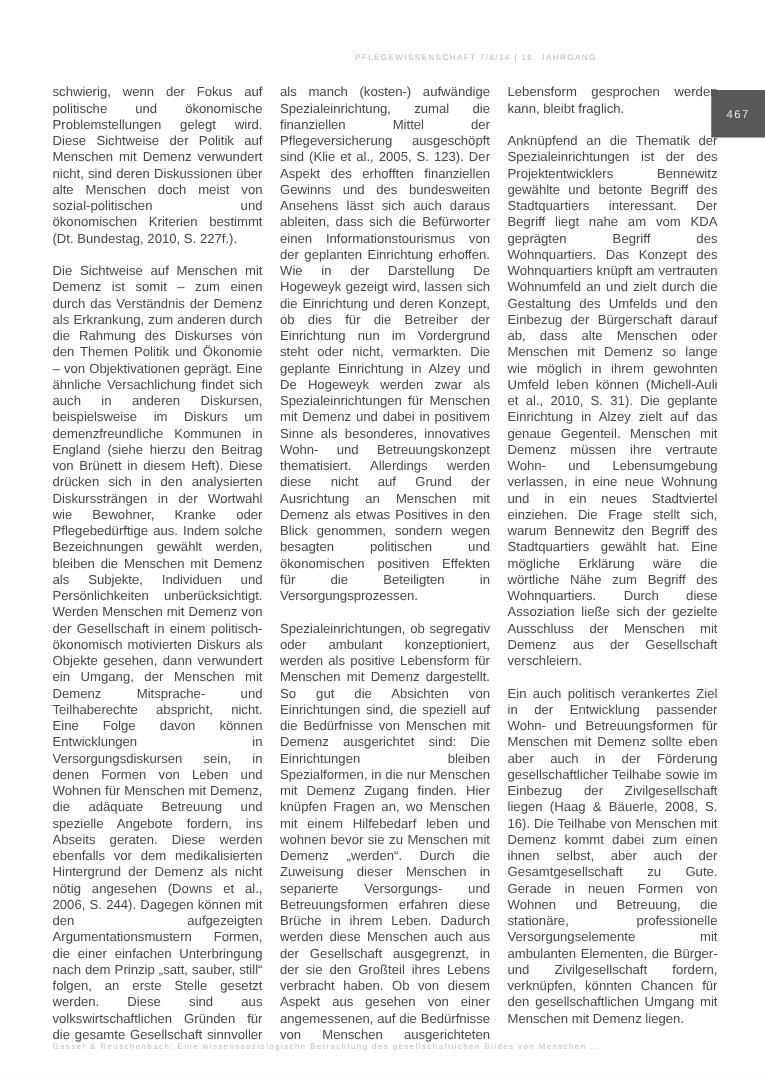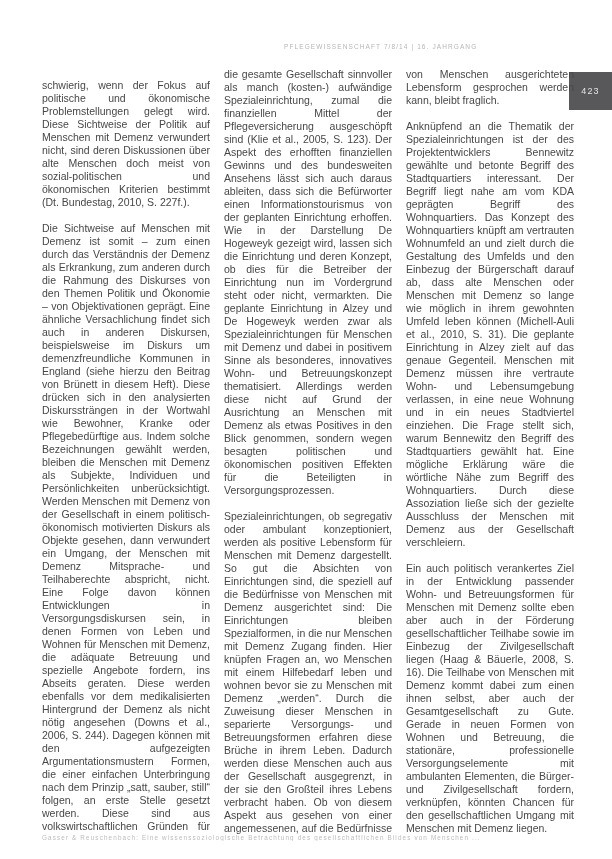--- a/index.html
+++ b/index.html
@@ -47,42 +47,42 @@
     column-gap: 14px;
     column-fill: auto;
     overflow: hidden;
     text-align: justify;
     font-size: 10.5px;
     line-height: 13px;
     color: #474747;
     hyphens: auto;
     -webkit-hyphens: auto;
   }
-  .article-text p { margin: 11px 0 13px 0; }
+  .article-text p { margin: 0 0 13px 0; }
   .page-footer {
     position: absolute;
     top: 834px;
     left: 42px;
     width: 532px;
     font-size: 6.3px;
     letter-spacing: 1.15px;
     color: #bcbcbc;
     white-space: nowrap;
     overflow: hidden;
   }
 </style>
 </head>
 <body>
 
 <div class="page">
 
   <div class="journal-header">PFLEGEWISSENSCHAFT 7/8/14 | 16. JAHRGANG</div>
 
   <div class="page-number-badge">
-    <span>423</span>
+    <span>467</span>
   </div>
 
   <div class="article-text" lang="de">
       <p>schwierig, wenn der Fokus auf politische und ökonomische Problemstellungen gelegt wird. Diese Sichtweise der Politik auf Menschen mit Demenz verwundert nicht, sind deren Diskussionen über alte Menschen doch meist von sozial-politischen und ökonomischen Kriterien bestimmt (Dt. Bundestag, 2010, S. 227f.).</p>
       <p>Die Sichtweise auf Menschen mit Demenz ist somit – zum einen durch das Verständnis der Demenz als Erkrankung, zum anderen durch die Rahmung des Diskurses von den Themen Politik und Ökonomie – von Objektivationen geprägt. Eine ähnliche Versachlichung findet sich auch in anderen Diskursen, beispielsweise im Diskurs um demenzfreundliche Kommunen in England (siehe hierzu den Beitrag von Brünett in diesem Heft). Diese drücken sich in den analysierten Diskurssträngen in der Wortwahl wie Bewohner, Kranke oder Pflegebedürftige aus. Indem solche Bezeichnungen gewählt werden, bleiben die Menschen mit Demenz als Subjekte, Individuen und Persönlichkeiten unberücksichtigt. Werden Menschen mit Demenz von der Gesellschaft in einem politisch-ökonomisch motivierten Diskurs als Objekte gesehen, dann verwundert ein Umgang, der Menschen mit Demenz Mitsprache- und Teilhaberechte abspricht, nicht. Eine Folge davon können Entwicklungen in Versorgungsdiskursen sein, in denen Formen von Leben und Wohnen für Menschen mit Demenz, die adäquate Betreuung und spezielle Angebote fordern, ins Abseits geraten. Diese werden ebenfalls vor dem medikalisierten Hintergrund der Demenz als nicht nötig angesehen (Downs et al., 2006, S. 244). Dagegen können mit den aufgezeigten Argumentationsmustern Formen, die einer einfachen Unterbringung nach dem Prinzip „satt, sauber, still“ folgen, an erste Stelle gesetzt werden. Diese sind aus volkswirtschaftlichen Gründen für die gesamte Gesellschaft sinnvoller als manch (kosten-) aufwändige Spezialeinrichtung, zumal die finanziellen Mittel der Pflegeversicherung ausgeschöpft sind (Klie et al., 2005, S. 123). Der Aspekt des erhofften finanziellen Gewinns und des bundesweiten Ansehens lässt sich auch daraus ableiten, dass sich die Befürworter einen Informationstourismus von der geplanten Einrichtung erhoffen. Wie in der Darstellung De Hogeweyk gezeigt wird, lassen sich die Einrichtung und deren Konzept, ob dies für die Betreiber der Einrichtung nun im Vordergrund steht oder nicht, vermarkten. Die geplante Einrichtung in Alzey und De Hogeweyk werden zwar als Spezialeinrichtungen für Menschen mit Demenz und dabei in positivem Sinne als besonderes, innovatives Wohn- und Betreuungskonzept thematisiert. Allerdings werden diese nicht auf Grund der Ausrichtung an Menschen mit Demenz als etwas Positives in den Blick genommen, sondern wegen besagten politischen und ökonomischen positiven Effekten für die Beteiligten in Versorgungsprozessen.</p>
       <p>Spezialeinrichtungen, ob segregativ oder ambulant konzeptioniert, werden als positive Lebensform für Menschen mit Demenz dargestellt. So gut die Absichten von Einrichtungen sind, die speziell auf die Bedürfnisse von Menschen mit Demenz ausgerichtet sind: Die Einrichtungen bleiben Spezialformen, in die nur Menschen mit Demenz Zugang finden. Hier knüpfen Fragen an, wo Menschen mit einem Hilfebedarf leben und wohnen bevor sie zu Menschen mit Demenz „werden“. Durch die Zuweisung dieser Menschen in separierte Versorgungs- und Betreuungsformen erfahren diese Brüche in ihrem Leben. Dadurch werden diese Menschen auch aus der Gesellschaft ausgegrenzt, in der sie den Großteil ihres Lebens verbracht haben. Ob von diesem Aspekt aus gesehen von einer angemessenen, auf die Bedürfnisse von Menschen ausgerichteten Lebensform gesprochen werden kann, bleibt fraglich.</p>
       <p>Anknüpfend an die Thematik der Spezialeinrichtungen ist der des Projektentwicklers Bennewitz gewählte und betonte Begriff des Stadtquartiers interessant. Der Begriff liegt nahe am vom KDA geprägten Begriff des Wohnquartiers. Das Konzept des Wohnquartiers knüpft am vertrauten Wohnumfeld an und zielt durch die Gestaltung des Umfelds und den Einbezug der Bürgerschaft darauf ab, dass alte Menschen oder Menschen mit Demenz so lange wie möglich in ihrem gewohnten Umfeld leben können (Michell-Auli et al., 2010, S. 31). Die geplante Einrichtung in Alzey zielt auf das genaue Gegenteil. Menschen mit Demenz müssen ihre vertraute Wohn- und Lebensumgebung verlassen, in eine neue Wohnung und in ein neues Stadtviertel einziehen. Die Frage stellt sich, warum Bennewitz den Begriff des Stadtquartiers gewählt hat. Eine mögliche Erklärung wäre die wörtliche Nähe zum Begriff des Wohnquartiers. Durch diese Assoziation ließe sich der gezielte Ausschluss der Menschen mit Demenz aus der Gesellschaft verschleiern.</p>
       <p>Ein auch politisch verankertes Ziel in der Entwicklung passender Wohn- und Betreuungsformen für Menschen mit Demenz sollte eben aber auch in der Förderung gesellschaftlicher Teilhabe sowie im Einbezug der Zivilgesellschaft liegen (Haag &amp; Bäuerle, 2008, S. 16). Die Teilhabe von Menschen mit Demenz kommt dabei zum einen ihnen selbst, aber auch der Gesamtgesellschaft zu Gute. Gerade in neuen Formen von Wohnen und Betreuung, die stationäre, professionelle Versorgungselemente mit ambulanten Elementen, die Bürger- und Zivilgesellschaft fordern, verknüpfen, könnten Chancen für den gesellschaftlichen Umgang mit Menschen mit Demenz liegen.</p>
     </div>
 

